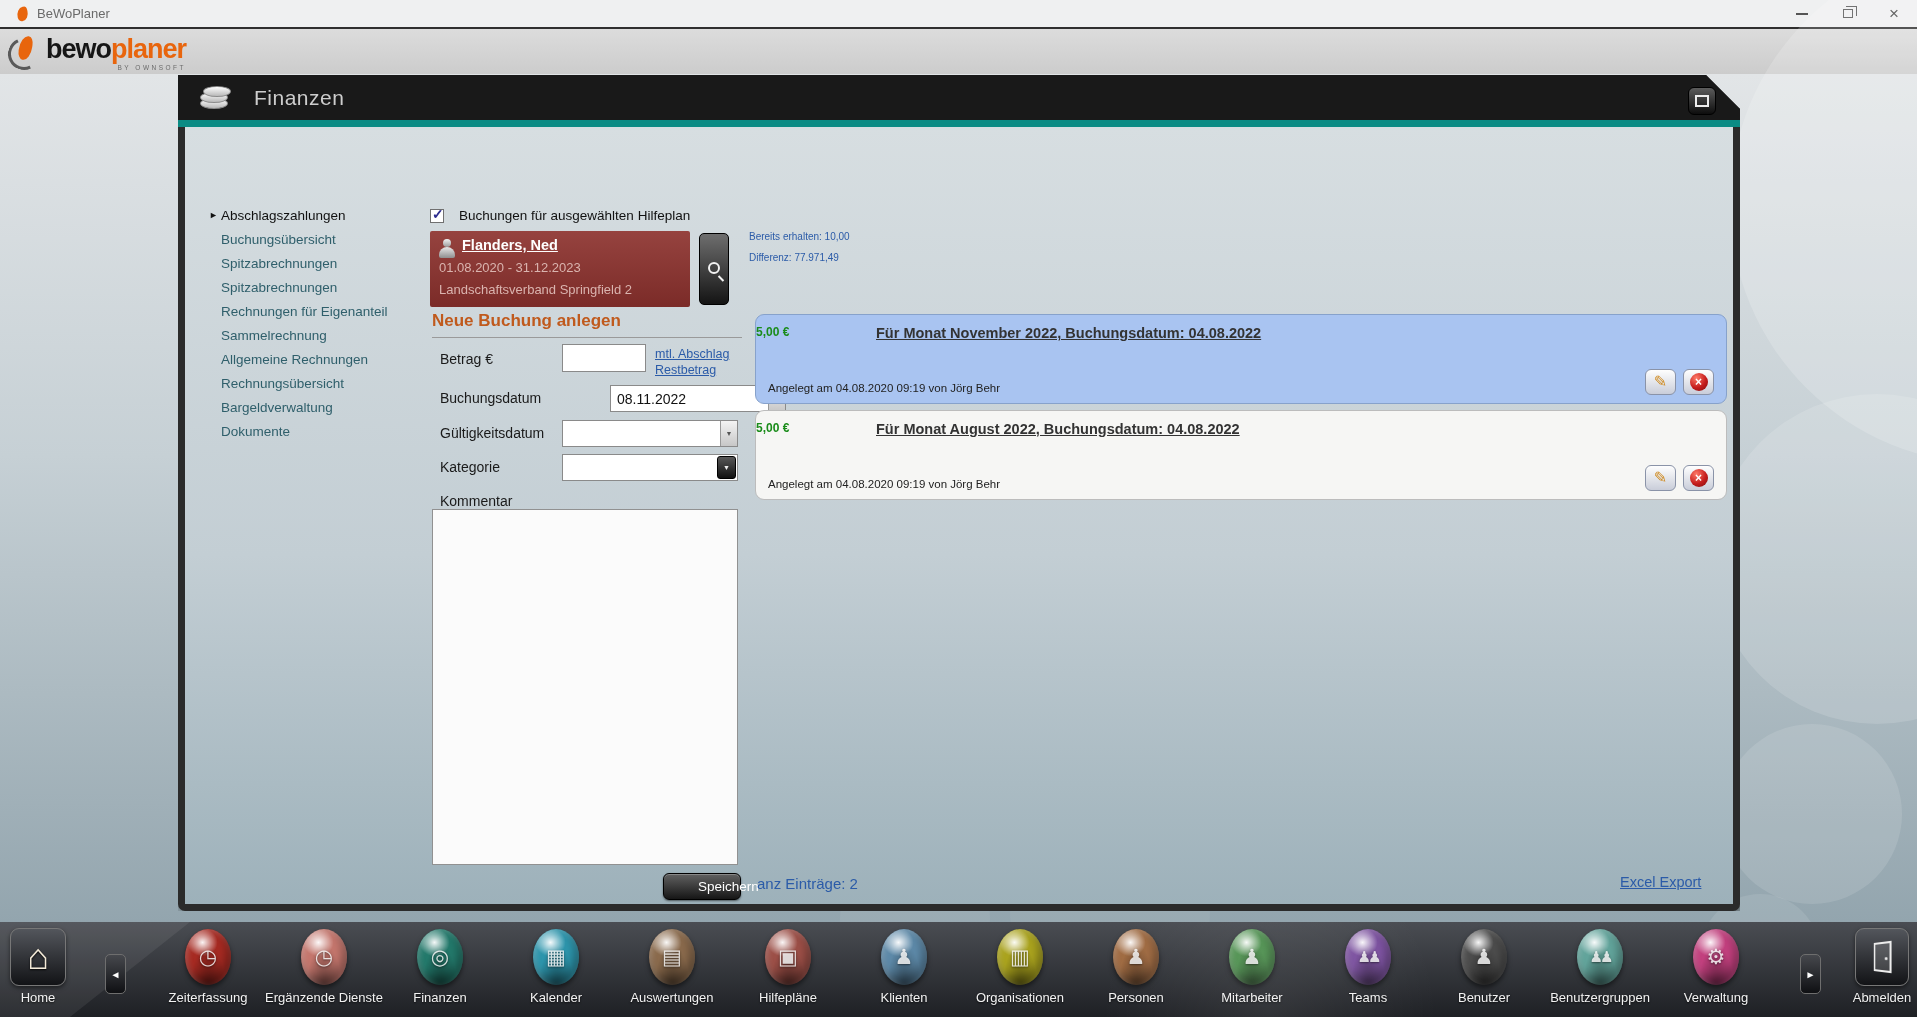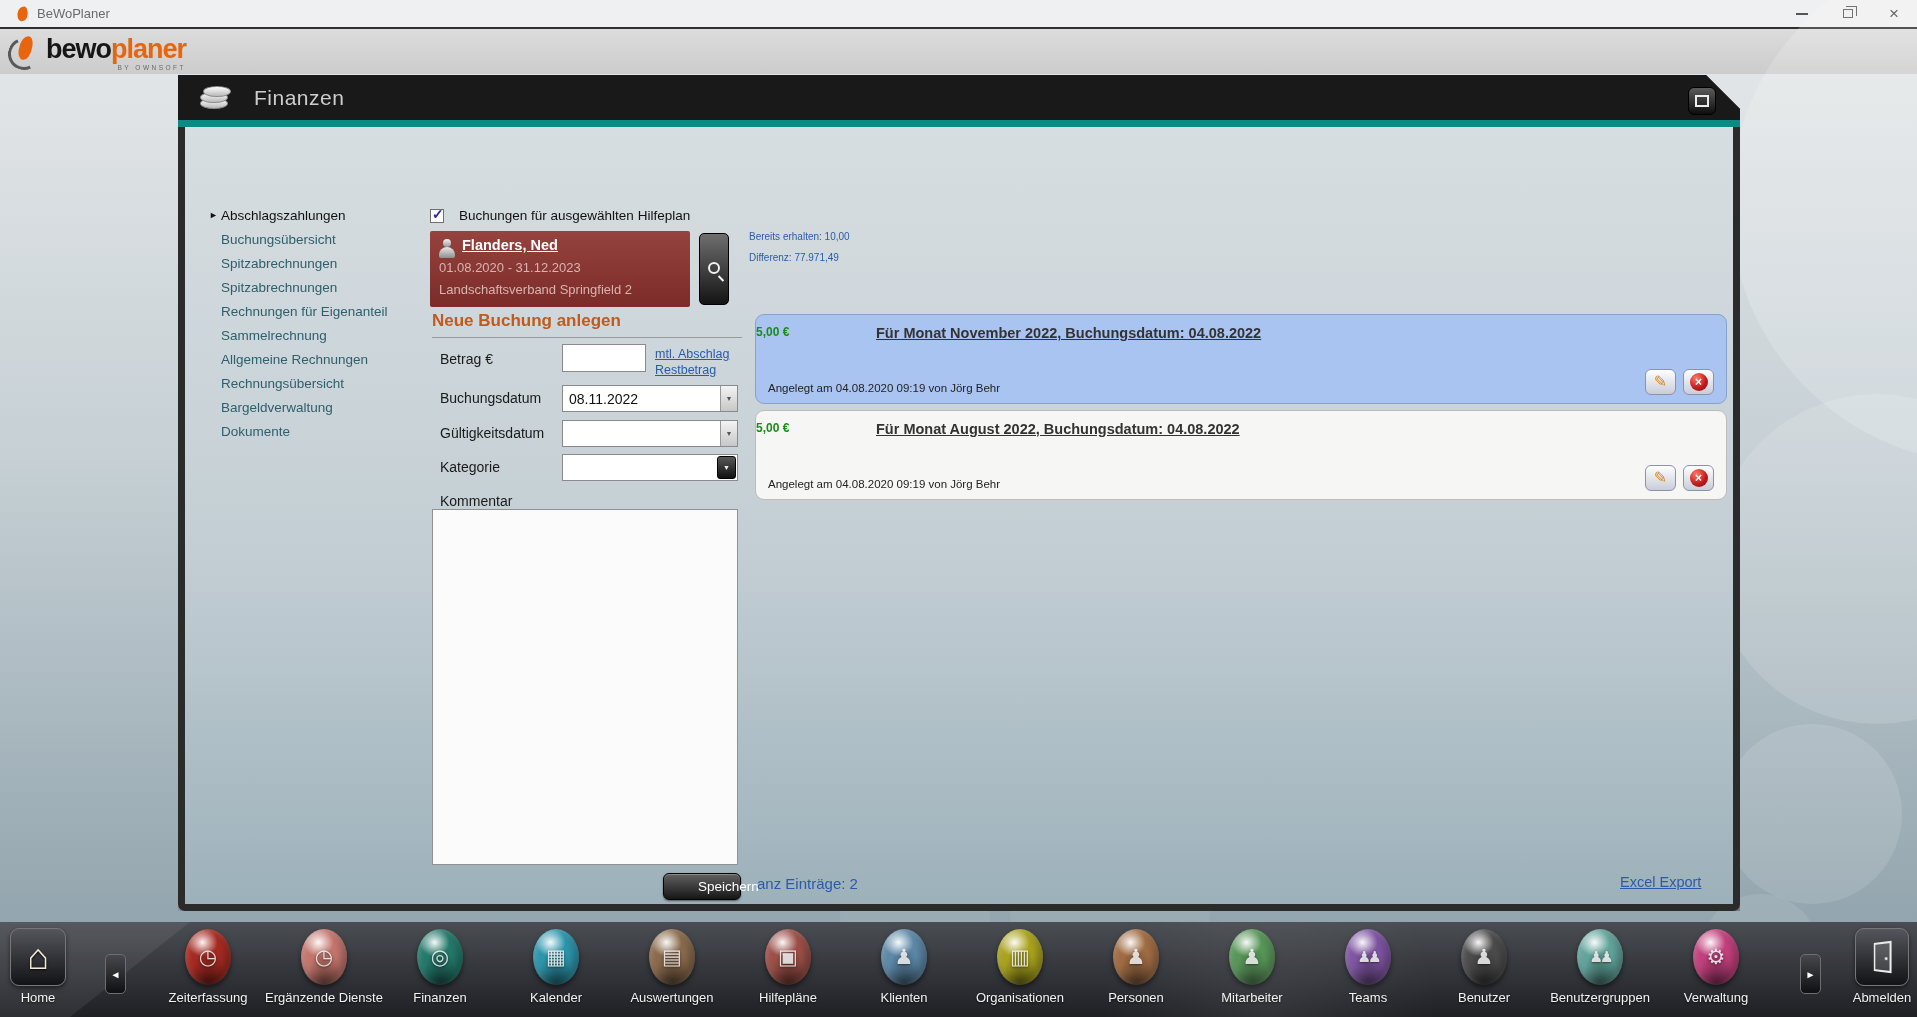--- a/index.html
+++ b/index.html
@@ -99,21 +99,21 @@
   
   .form-heading{position:absolute;left:247px;top:184px;font-size:17px;font-weight:bold;color:#c05a1d;}
   .form-underline{position:absolute;left:247px;top:210px;width:310px;height:1px;background:#9a9a9a;}
   .f-label{position:absolute;left:255px;font-size:14px;color:#1a1a1a;white-space:nowrap;}
   .lbl-amount{top:224px;}.lbl-bdate{top:263px;}.lbl-vdate{top:298px;}.lbl-cat{top:332px;}.lbl-comment{top:366px;}
   .amount-input{position:absolute;left:377px;top:217px;width:84px;height:28px;border:1px solid #8a8a8a;
     background:#fff;font-size:14px;padding:0 5px;font-family:"Liberation Sans",sans-serif;}
   .mini-links{position:absolute;left:470px;top:219px;font-size:12.5px;line-height:16px;}
   .mini-links a{display:block;color:#2b5ba8;text-decoration:underline;cursor:pointer;}
   .combo{position:absolute;left:377px;width:176px;height:27px;background:#fff;border:1px solid #8a8a8a;}
-  .cmb-bdate{top:258px;}.cmb-vdate{top:293px;}.cmb-cat{top:327px;}
+  .cmb-bdate{top:258px;margin-left:48px;}.cmb-vdate{top:293px;}.cmb-cat{top:327px;}
   .combo .val{position:absolute;left:6px;top:5px;font-size:14px;color:#111;}
   .combo .arrow{position:absolute;right:0;top:0;bottom:0;width:17px;
     background:linear-gradient(#f4f4f4,#c7c7c7);border-left:1px solid #999;
     display:flex;align-items:center;justify-content:center;font-size:7px;color:#555;}
   .combo .arrow-dark{position:absolute;right:1px;top:1px;bottom:1px;width:19px;border-radius:3px;
     background:linear-gradient(#585858,#101010);border:1px solid #000;
     display:flex;align-items:center;justify-content:center;font-size:7px;color:#eee;}
   .comment-area{position:absolute;left:247px;top:382px;width:306px;height:356px;background:#fbfbfb;
     border:1px solid #919191;resize:none;font-family:"Liberation Sans",sans-serif;}
   .dark-btn{background:linear-gradient(#616161,#161616);border:1px solid #000;border-radius:6px;

